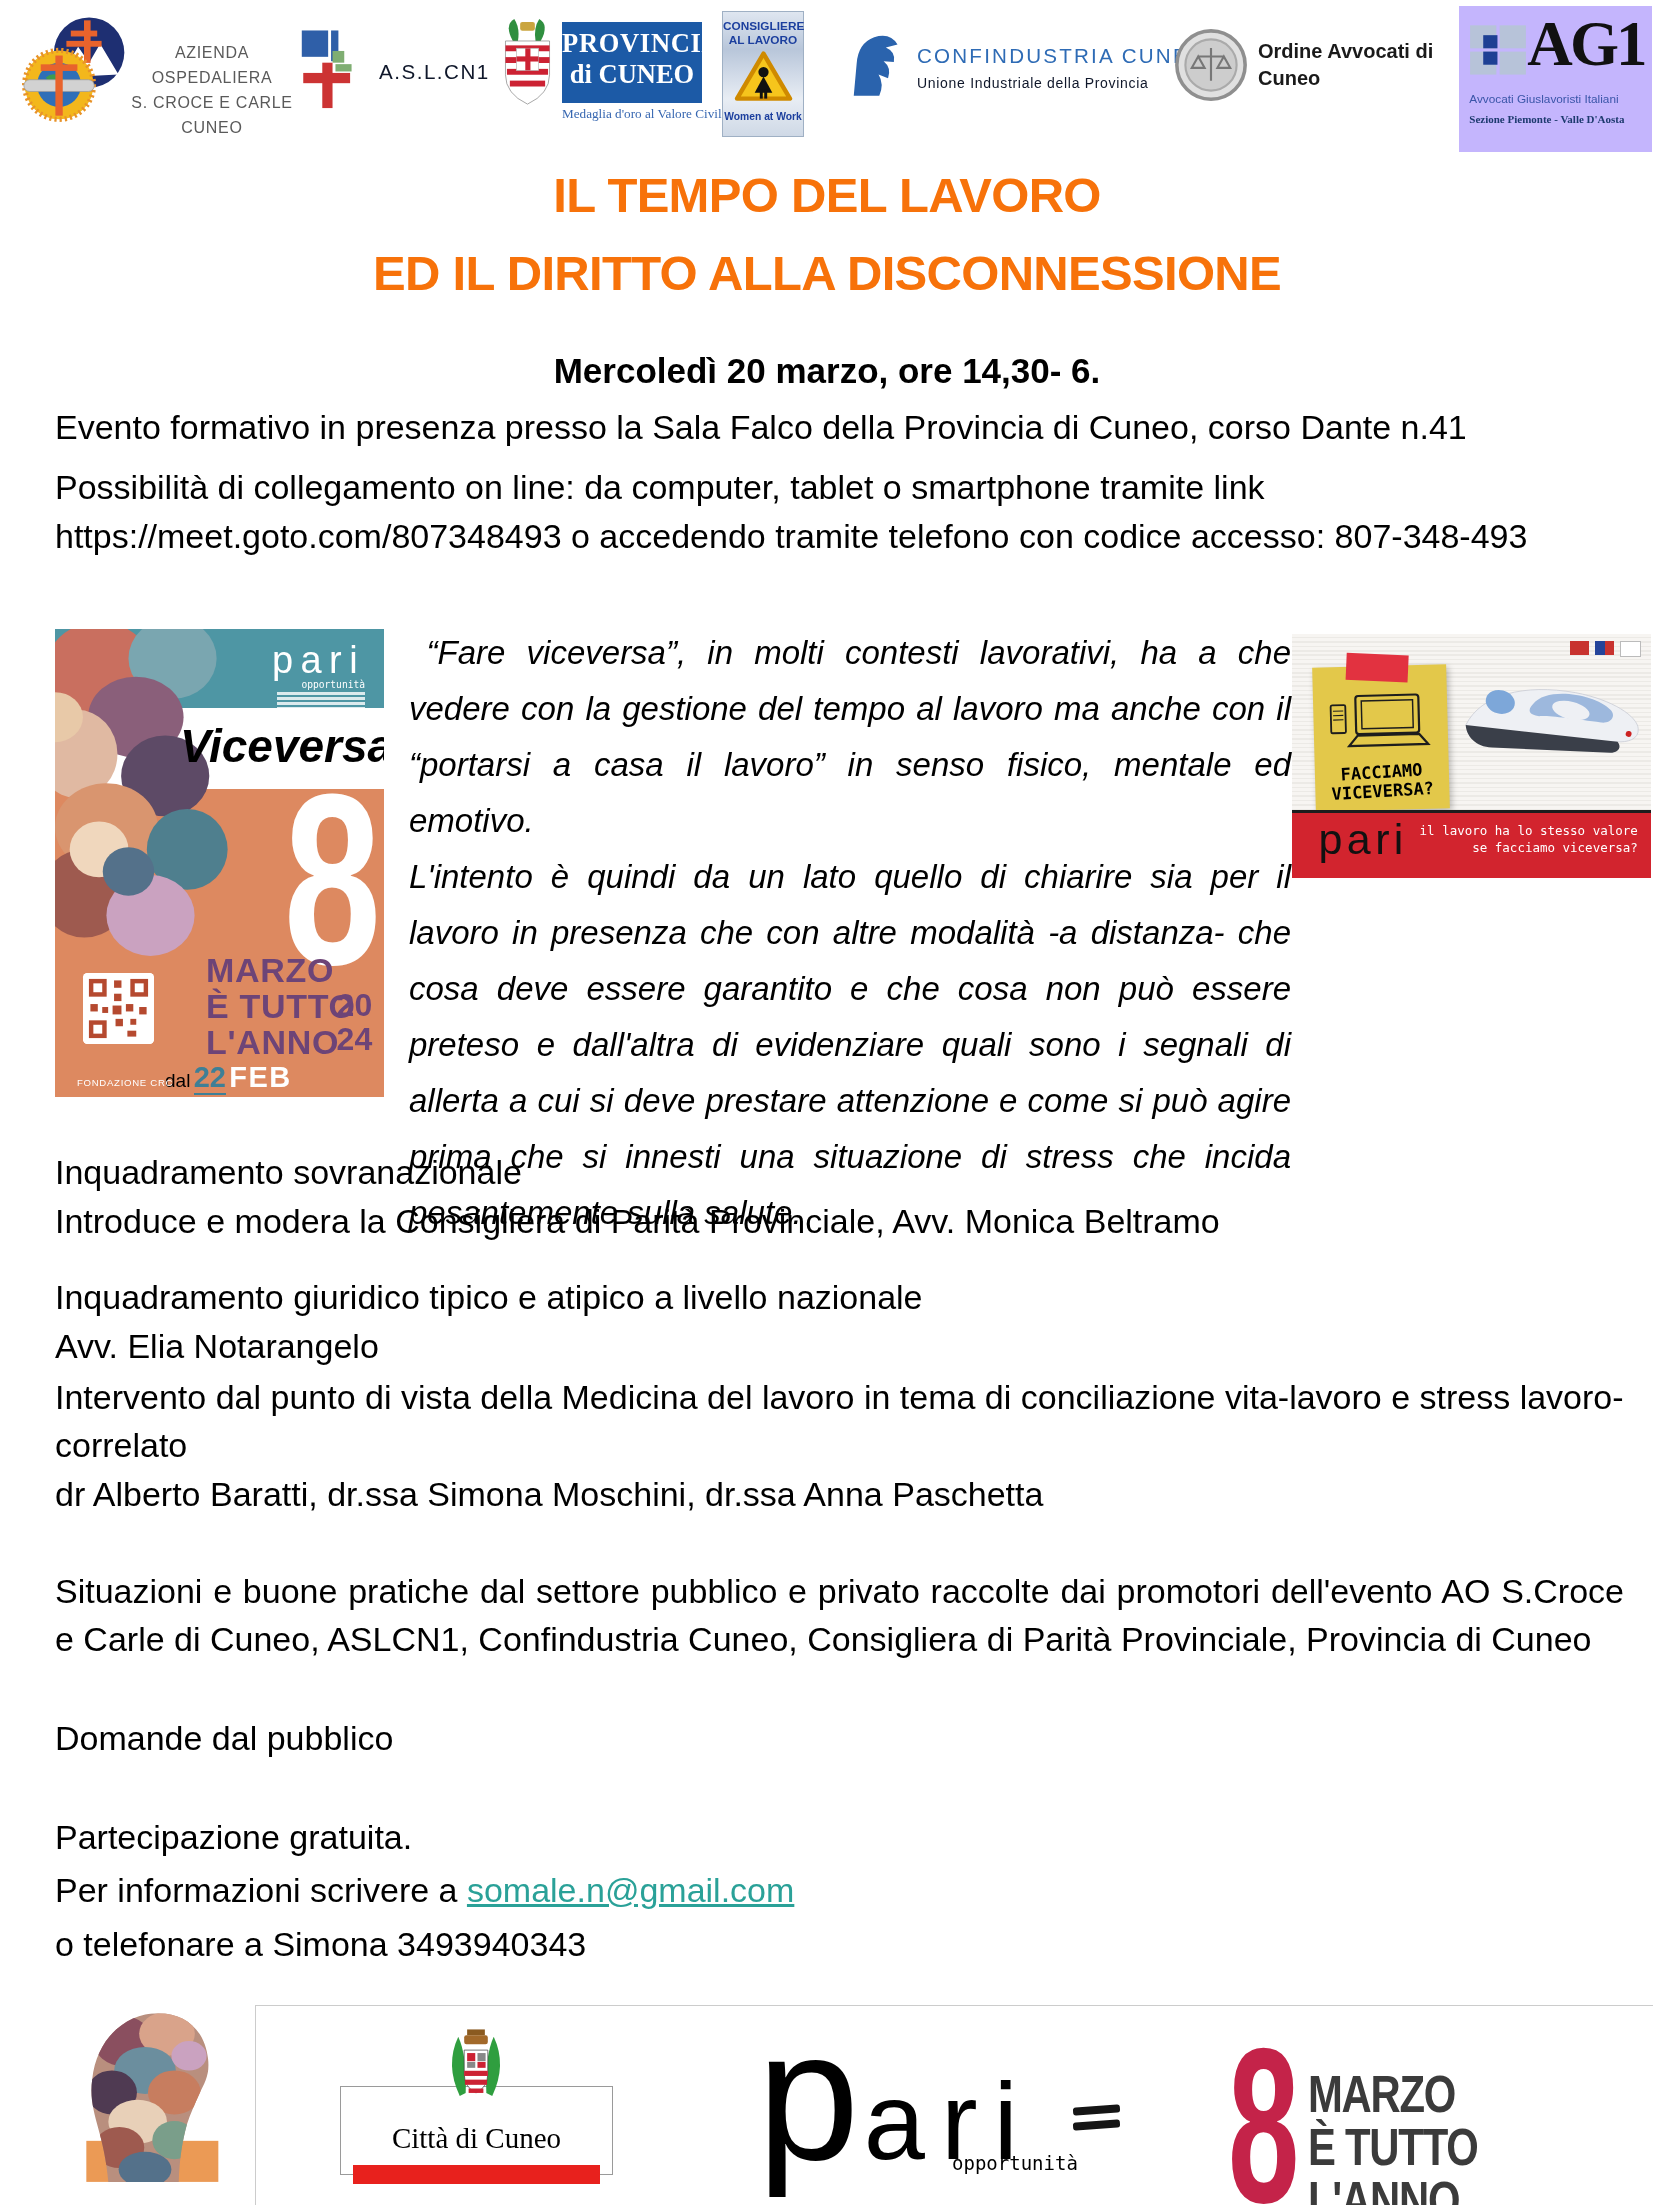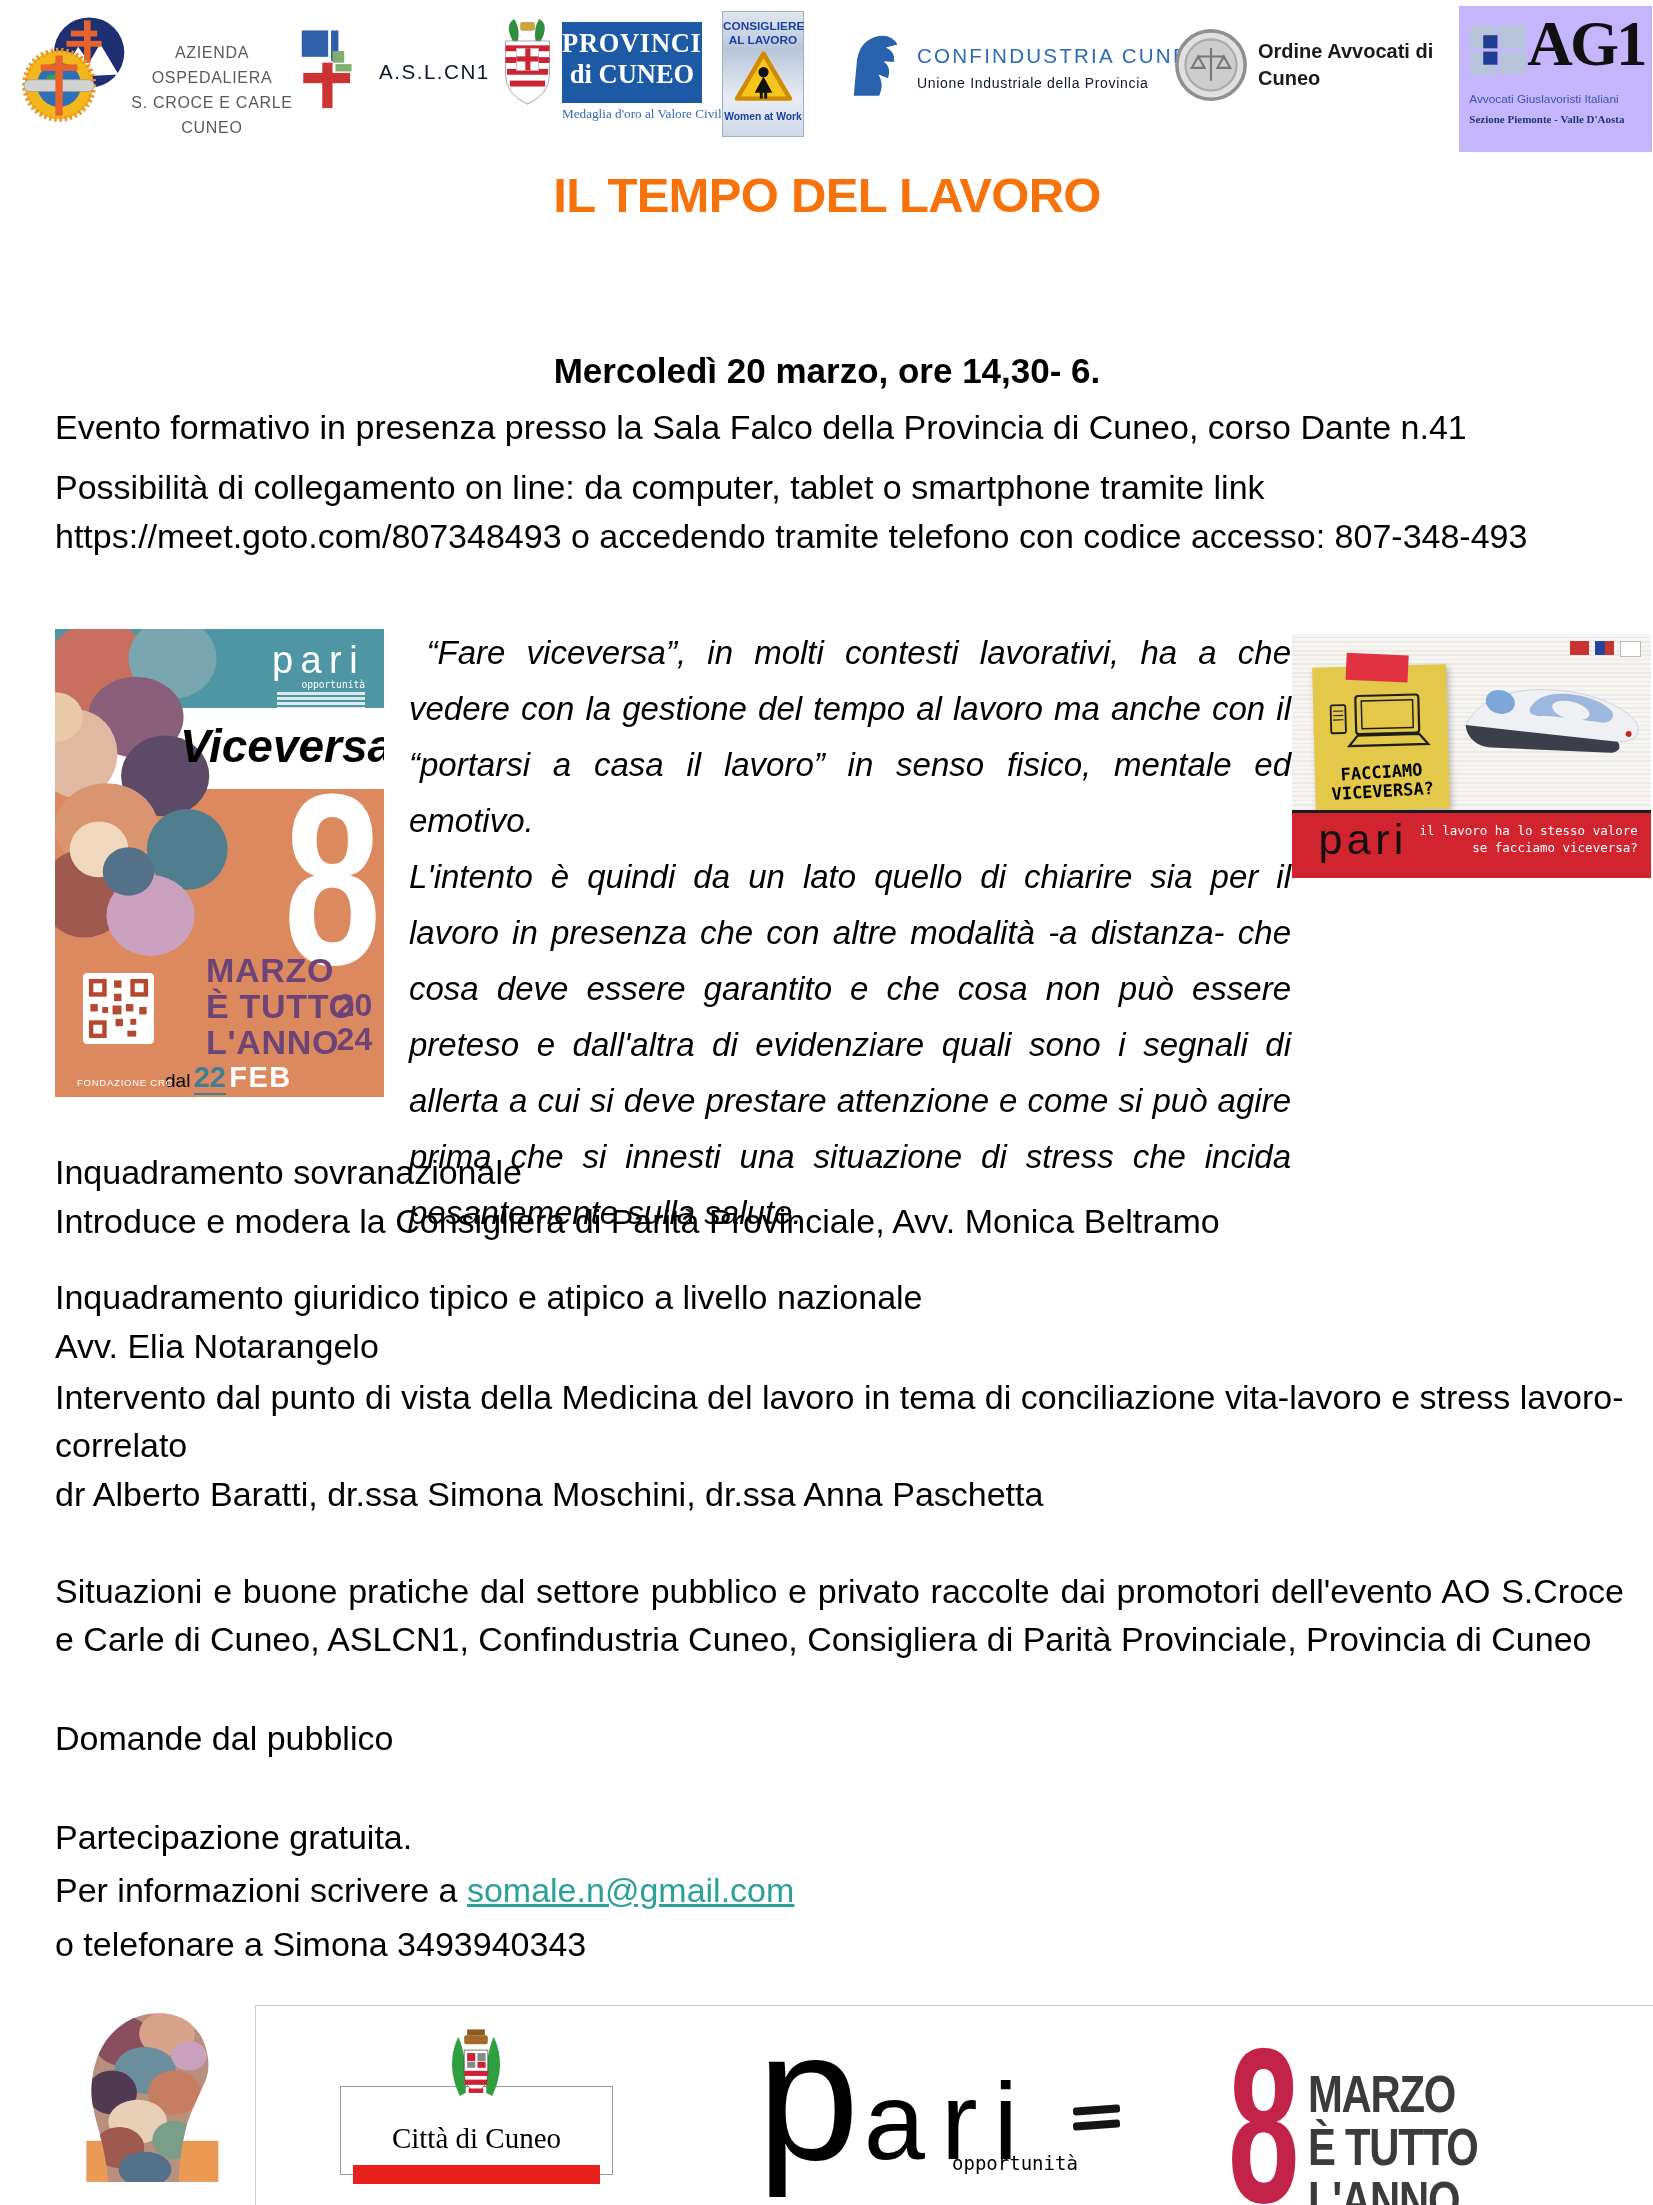--- a/index.html
+++ b/index.html
@@ -191,20 +191,21 @@
       </svg>
       <div class="agi-acr">AG1</div>
     </div>
     <div class="agi-l1">Avvocati Giuslavoristi Italiani</div>
     <div class="agi-l2">Sezione Piemonte - Valle D'Aosta</div>
   </div>
 </div>
 
 <div class="title">
   <div>IL TEMPO DEL LAVORO</div>
+  <div>ED IL DIRITTO ALLA DISCONNESSIONE</div>
 </div>
 
 <div class="date">Mercoledì 20 marzo, ore 14,30- 6.</div>
 
 <div class="bodytext" style="top:403px">Evento formativo in presenza presso la Sala Falco della Provincia di Cuneo, corso Dante n.41</div>
 <div class="bodytext" style="top:463px">Possibilità di collegamento on line: da computer, tablet o smartphone tramite link</div>
 <div class="bodytext" style="top:512px">https://meet.goto.com/807348493 o accedendo tramite telefono con codice accesso: 807-348-493</div>
 
 <div class="posterL">
   <div class="pl-teal"></div>

